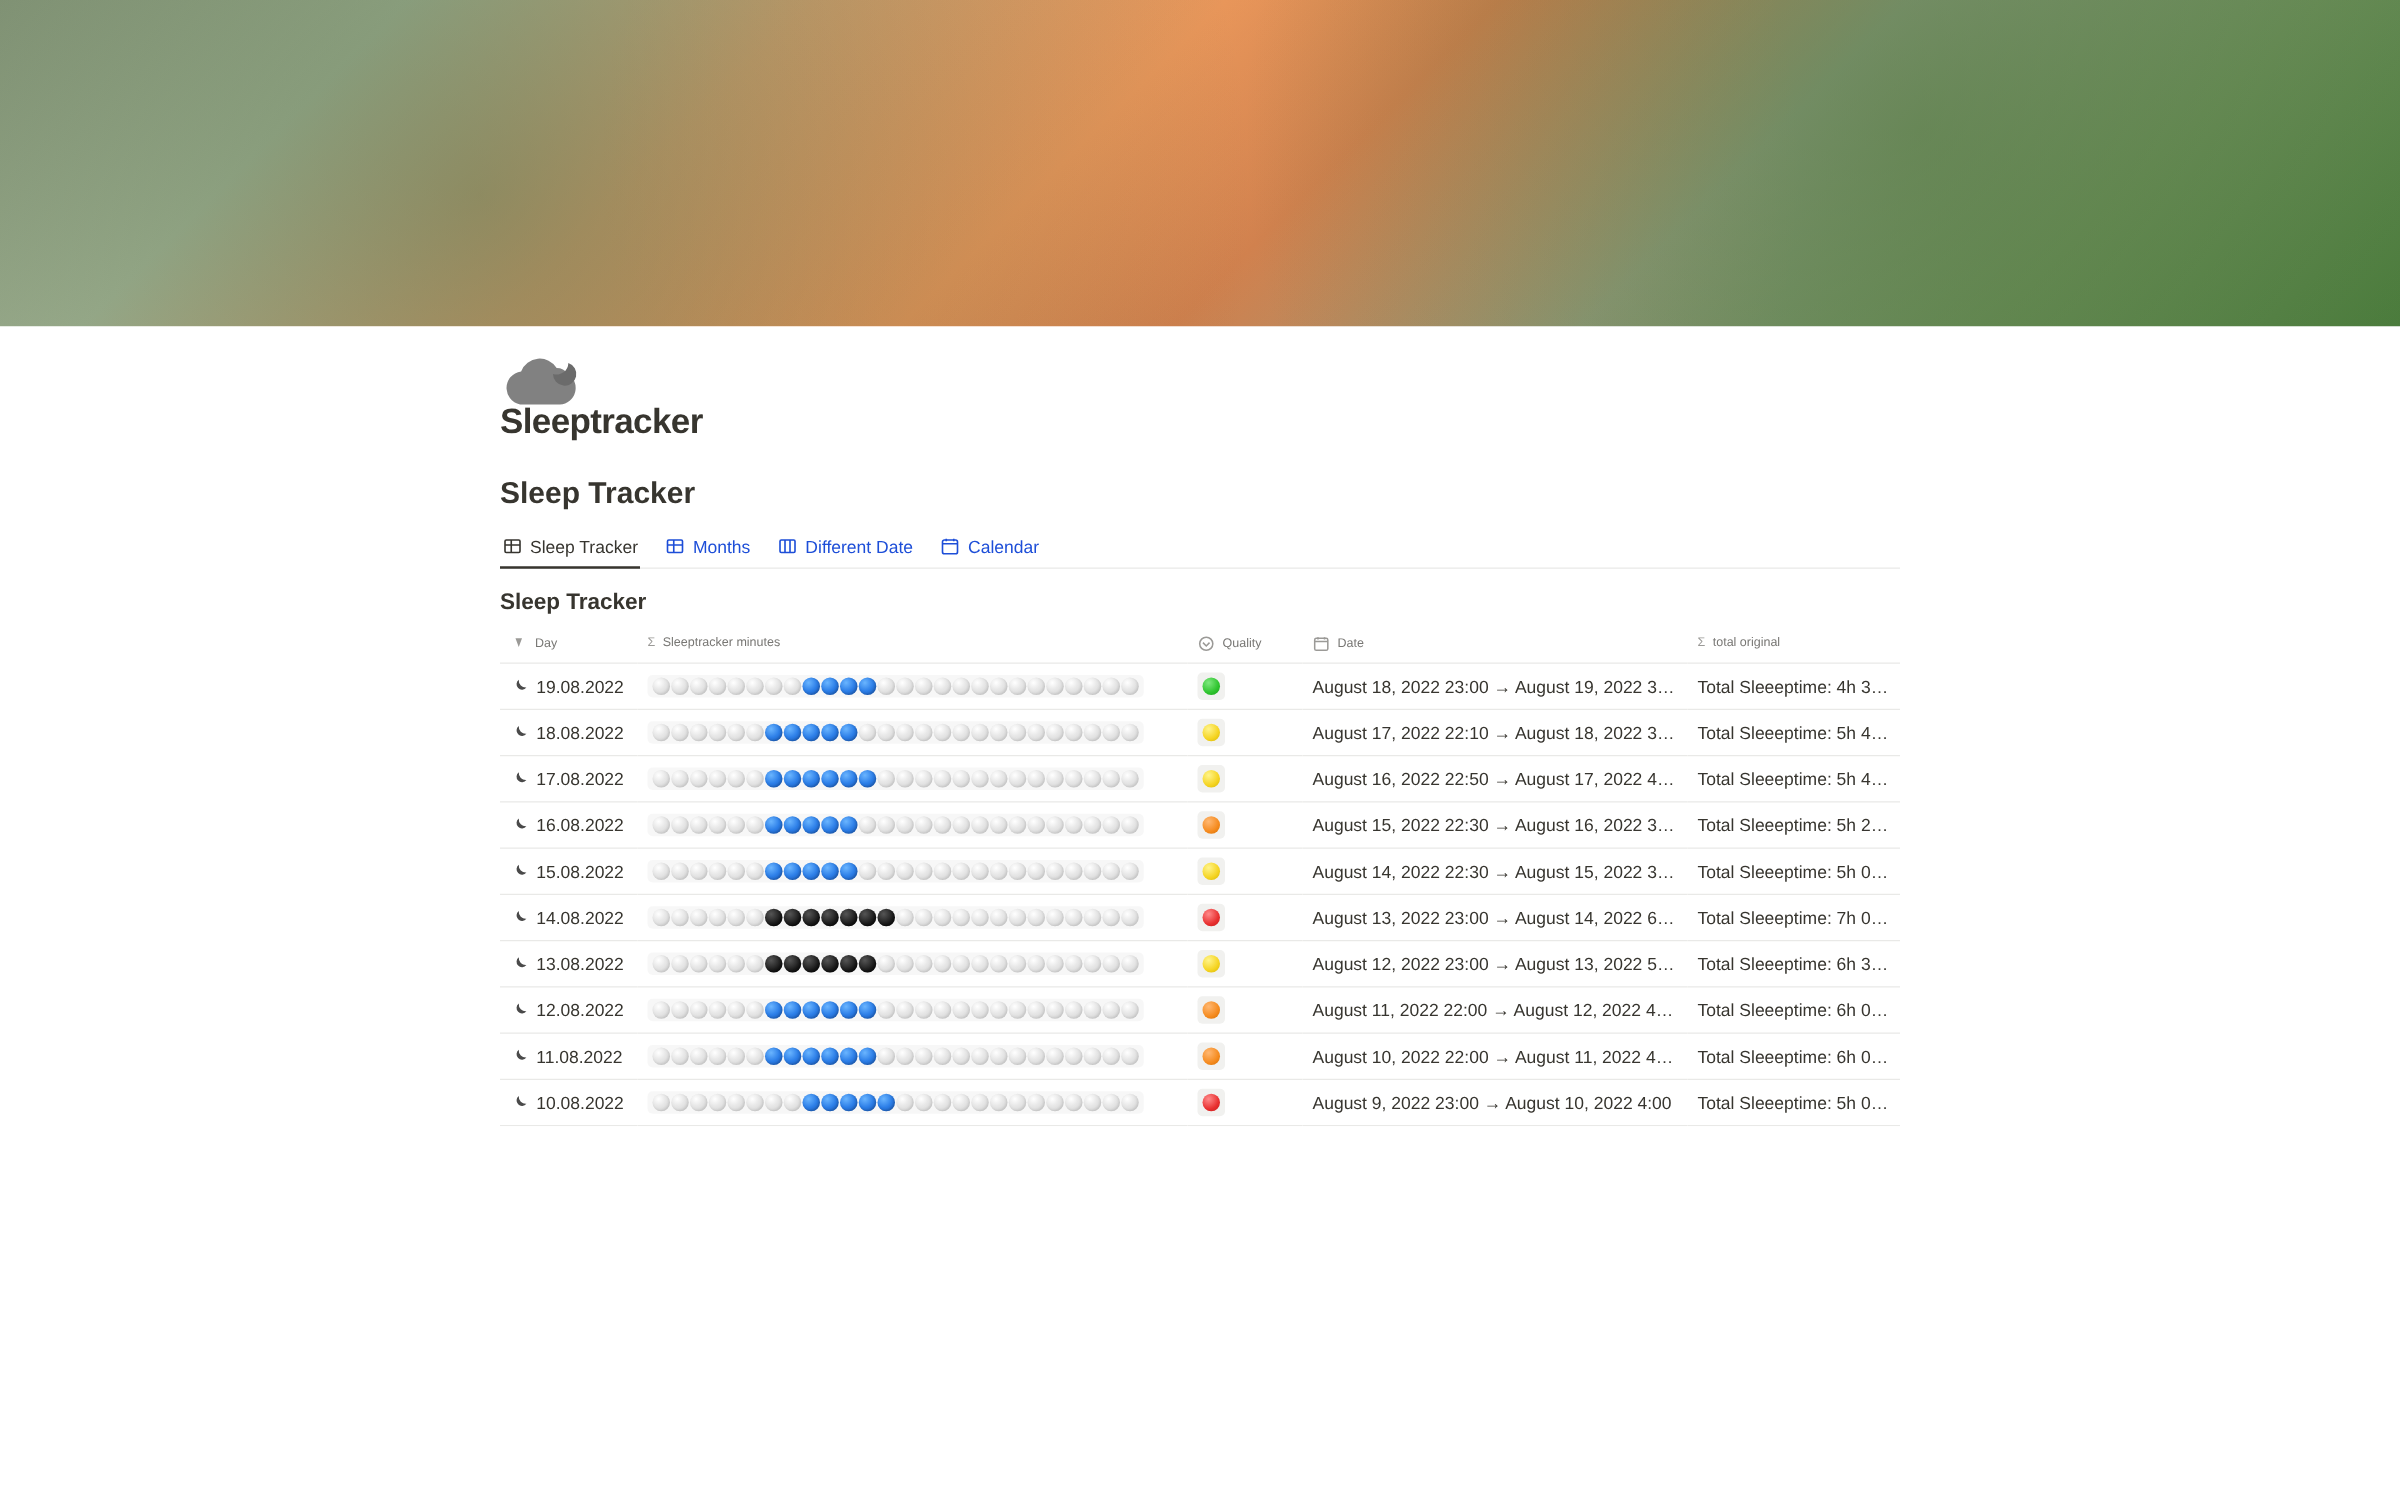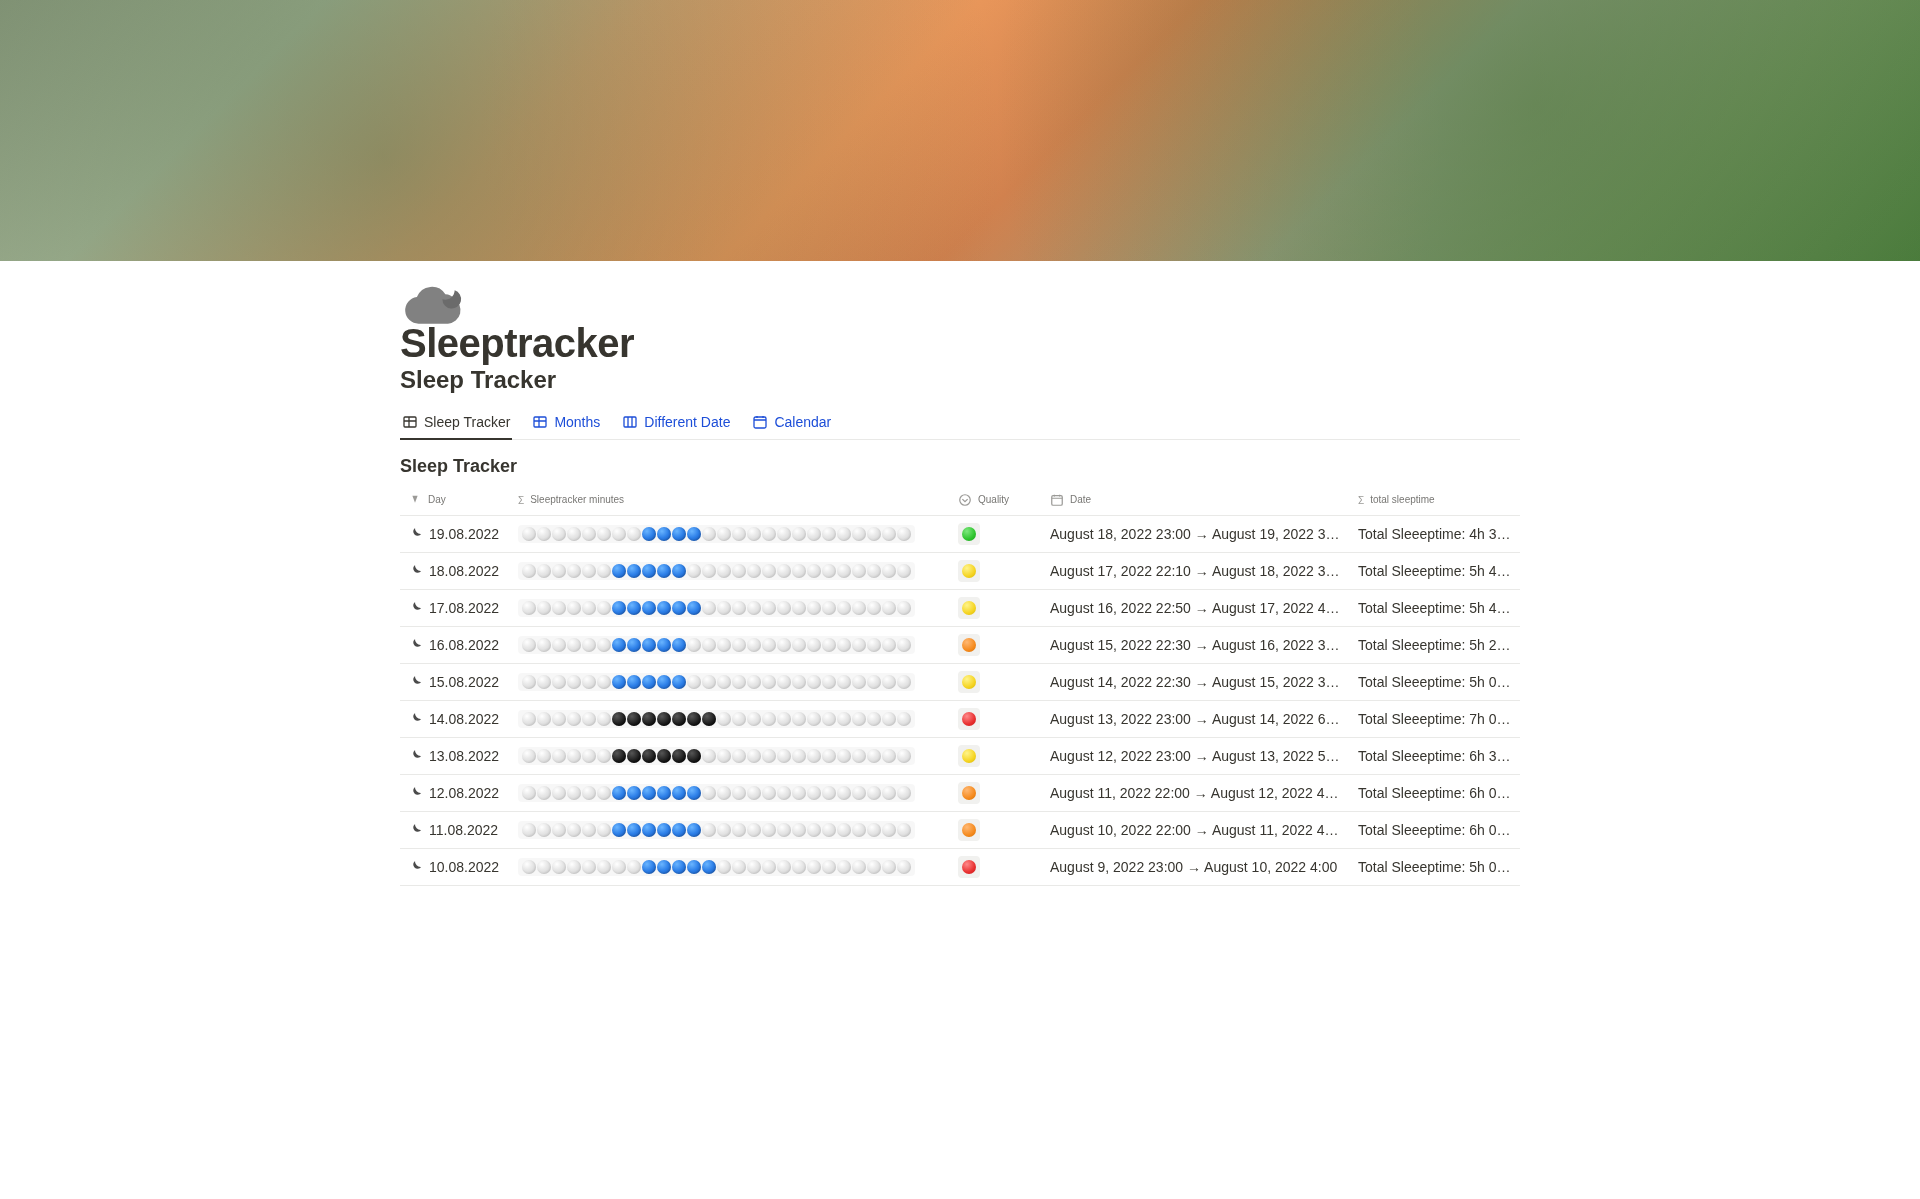--- a/index.html
+++ b/index.html
@@ -1,37 +1,37 @@
 <!DOCTYPE html>
 <html><head>
 <meta charset="utf-8">
 <style>
 * { box-sizing: border-box; margin: 0; padding: 0; }
 body { font-family: -apple-system, BlinkMacSystemFont, "Segoe UI", Helvetica, Arial, sans-serif; background: #fff; color: #37352f; }
 .cover { width: 100%; height: 261px; background: linear-gradient(135deg, #8a9a7e 0%, #a8b89a 15%, #d4a574 30%, #e8965a 45%, #c97a4a 55%, #8a9a7e 70%, #6b8e5a 85%, #4a7c3c 100%); position: relative; overflow: hidden; }
 .cover::before { content:""; position:absolute; inset:0; background: radial-gradient(circle at 20% 60%, rgba(60,90,50,0.4) 0%, transparent 40%), radial-gradient(circle at 80% 40%, rgba(80,120,60,0.5) 0%, transparent 35%), radial-gradient(circle at 50% 50%, rgba(232,150,90,0.3) 0%, transparent 50%); }
 .page { max-width: 1300px; margin: 0 auto; padding: 0 90px; position: relative; }
 .page-icon { position: absolute; top: -48px; left: 90px; font-size: 62px; line-height: 1; color: #6b6b6b; }
-.page-title { font-size: 40px; font-weight: 700; margin-top: 60px; letter-spacing: -0.5px; }
+.page-title { font-size: 28px; font-weight: 700; margin-top: 60px; margin-bottom: 28px; letter-spacing: -0.5px; }
 .section-title { font-size: 24px; font-weight: 600; margin-bottom: 12px; }
 .tabs { display: flex; align-items: center; gap: 18px; border-bottom: 1px solid #e9e9e7; margin-bottom: 16px; }
 .tab { display: flex; align-items: center; gap: 6px; padding: 8px 2px; font-size: 14px; color: #1d4ed8; cursor: pointer; border-bottom: 2px solid transparent; margin-bottom: -1px; }
 .tab.active { color: #37352f; border-bottom-color: #37352f; font-weight: 500; }
 .tab-icon { width: 16px; height: 16px; display: inline-flex; align-items: center; justify-content: center; }
 .view-title { font-size: 18px; font-weight: 600; margin-bottom: 8px; }
 .table { width: 100%; border-collapse: collapse; table-layout: fixed; }
 .table th { text-align: left; font-weight: 400; font-size: 10px; color: #787774; padding: 8px 8px; border-bottom: 1px solid #e9e9e7; white-space: nowrap; }
 .table th .col-icon { margin-right: 6px; color: #9b9a97; display:inline-flex; vertical-align:middle; }
 .table td { font-size: 14px; padding: 7px 8px; border-bottom: 1px solid #e9e9e7; white-space: nowrap; overflow: hidden; text-overflow: ellipsis; }
 .col-day { width: 110px; }
 .col-tracker { width: 440px; }
 .col-quality { width: 92px; }
 .col-date { width: 308px; }
 .col-total { width: auto; }
-.day-cell { display: flex; align-items: flex-start; gap: 6px; }
+.day-cell { display: flex; align-items: center; gap: 6px; }
 .moon-icon { color: #4a4a4a; font-size: 15px; }
 .dots { display: flex; gap: 1px; align-items: center; padding: 2px 4px; background: rgba(0,0,0,0.03); border-radius: 4px; width: fit-content; }
 .dot { width: 14px; height: 14px; border-radius: 50%; flex: none; }
 .dot.g { background: radial-gradient(circle at 35% 30%, #ffffff 0%, #e8e8e8 40%, #d0d0d0 100%); box-shadow: inset -1px -1px 2px rgba(0,0,0,0.1); }
 .dot.b { background: radial-gradient(circle at 35% 30%, #6ab5ff 0%, #2d7fe8 50%, #1a5fc4 100%); box-shadow: inset -1px -1px 2px rgba(0,0,0,0.2); }
 .dot.k { background: radial-gradient(circle at 35% 30%, #555 0%, #1a1a1a 60%, #000 100%); box-shadow: inset -1px -1px 2px rgba(0,0,0,0.3); }
 .quality { width: 22px; height: 22px; border-radius: 4px; background: #f1f1ef; display: inline-flex; align-items: center; justify-content: center; }
 .qdot { width: 14px; height: 14px; border-radius: 50%; }
 .q-green { background: radial-gradient(circle at 35% 30%, #7ee87e 0%, #2ec42e 60%, #1a9e1a 100%); }
 .q-yellow { background: radial-gradient(circle at 35% 30%, #fff48a 0%, #f5d422 60%, #d4b400 100%); }
@@ -119,21 +119,21 @@
         </th>
         <th class="col-date">
           <span class="col-icon">
               <svg width="14" height="14" viewBox="0 0 16 16" fill="none" stroke="currentColor" stroke-width="1.4">
                 <rect x="2" y="3" width="12" height="11" rx="1.5"></rect>
                 <path d="M2 6h12M5 2v2M11 2v2"></path>
               </svg>
             </span><span>Date</span>
         </th>
         <th class="col-total">
-          <span class="col-icon">Σ</span><span>total sleeptime</span>
+          <span class="col-icon">Σ</span><span>total original</span>
         </th>
       </tr>
     </thead>
     <tbody id="tbody">
         <tr>
           <td class="col-day">
             <div class="day-cell">
               <span class="moon-icon">
                 <svg width="15" height="15" viewBox="0 0 24 24" fill="currentColor">
                   <path d="M21 12.79A9 9 0 0 1 11.21 3 7 7 0 1 0 21 12.79z"></path>

